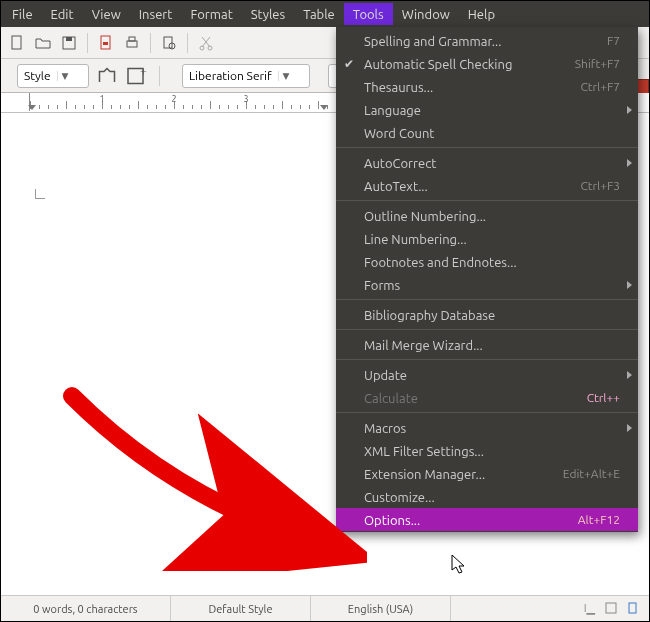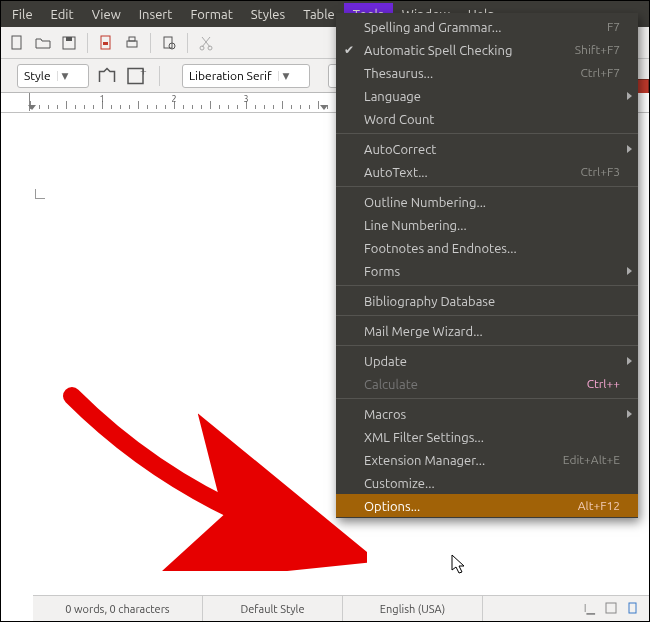--- a/index.html
+++ b/index.html
@@ -28,28 +28,28 @@
   .ruler-scale { position:absolute; left:28px; top:0; height:18px; width:330px; border-left:1px solid #888; border-right:1px solid #888; }
   .ruler-tick { position:absolute; top:10px; width:1px; height:6px; background:#888; }
   .ruler-num { position:absolute; top:1px; font-size:9px; color:#555; transform:translateX(-50%);}
   .ruler-marker { position:absolute; top:12px; width:0;height:0;border-left:4px solid transparent;border-right:4px solid transparent;border-top:5px solid #777;}
 
   
   .doc { position:absolute; left:0; right:0; top:112px; bottom:28px; background:#fff; }
   .doc-corner { position:absolute; left:34px; top:76px; width:10px; height:10px; border-left:1px solid #999; border-bottom:1px solid #999;}
 
   
-  .statusbar { position:absolute; bottom:0; left:0; right:0; height:26px; background:#f2f1f0; border-top:1px solid #c9c9c9; display:flex; align-items:center; font-size:11px; color:#4a4a4a;margin-left:32px; }
+  .statusbar { position:absolute; bottom:0; left:0; right:0; height:26px; background:#f2f1f0; border-top:1px solid #c9c9c9; display:flex; align-items:center; font-size:11px; color:#4a4a4a; }
   .status-seg { padding:0 16px; border-right:1px solid #ccc; height:100%; display:flex; align-items:center;}
   .status-icons { margin-left:auto; display:flex; gap:10px; padding:0 10px; color:#888;}
 
   
-  .dropdown { position:absolute; top:12px; left:335px; width:302px; background:#3c3b37; color:#ccc; font-size:13px; box-shadow: 2px 4px 10px rgba(0,0,0,0.5); padding:2px 0 1px 0; }
+  .dropdown { position:absolute; top:26px; left:335px; width:302px; background:#3c3b37; color:#ccc; font-size:13px; box-shadow: 2px 4px 10px rgba(0,0,0,0.5); padding:2px 0 1px 0; }
   .m-item { height:23px; display:flex; align-items:center; padding:0 18px 0 28px; position:relative; cursor:default; }
-  .m-item.highlight { background:#a16207; color:#fff; }
+  .m-item.highlight { background:#a21caf; color:#fff; }
   .m-item.disabled { color:#777; }
   .m-label { flex:1; white-space:nowrap; overflow:hidden; text-overflow:ellipsis;}
   .m-accel { color:#8d8d88; font-size:12px; margin-left:10px; }
   .m-item.highlight .m-accel { color:#f3cdb8; }
   .m-item.disabled .m-accel { color:#f9a8d4; }
   .m-check { position:absolute; left:8px; color:#ccc; font-size:12px;}
   .m-arrow { position:absolute; right:6px; width:0;height:0;border-top:4px solid transparent;border-bottom:4px solid transparent;border-left:5px solid #aaa;}
   .m-sep { height:1px; margin:3px 0; background:#555450; }
 
   

